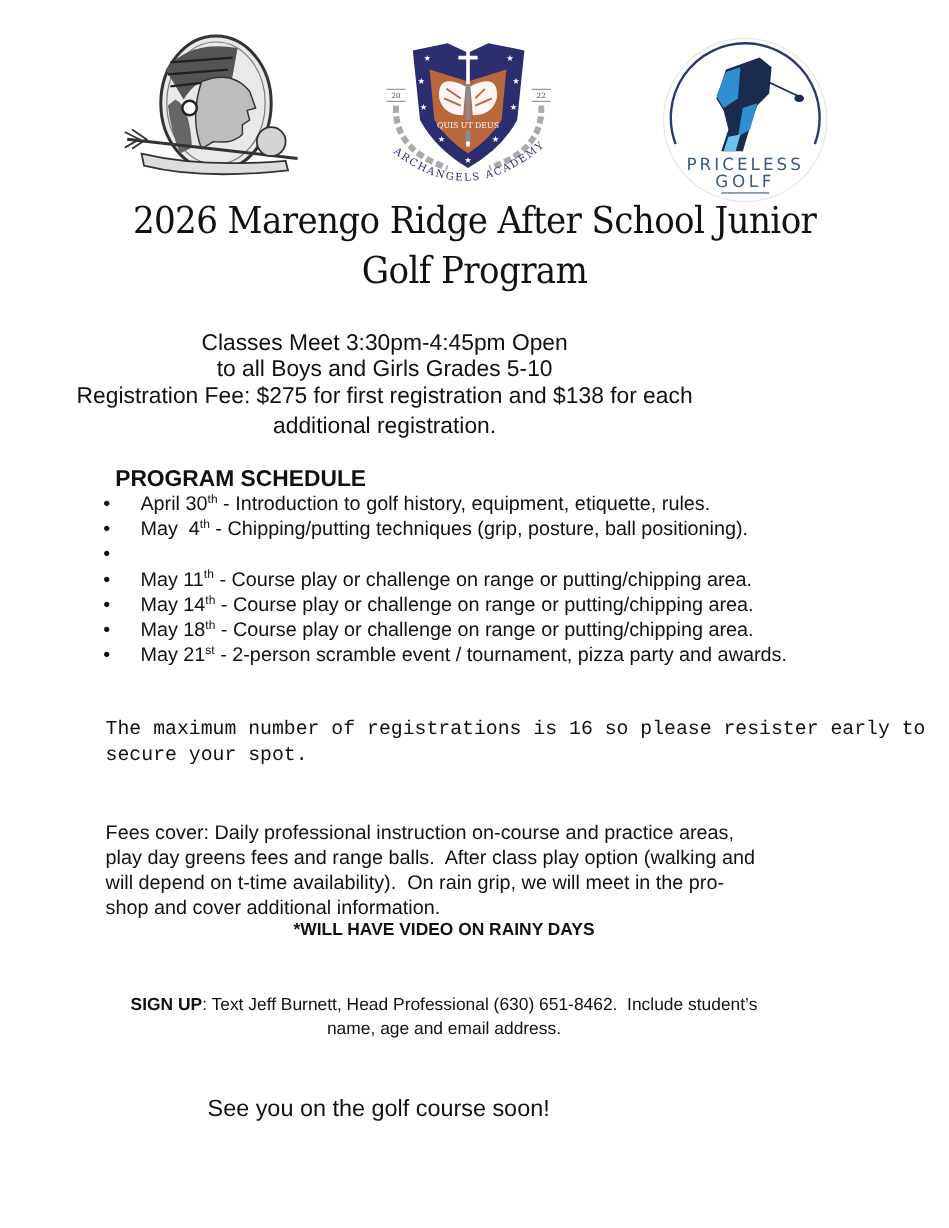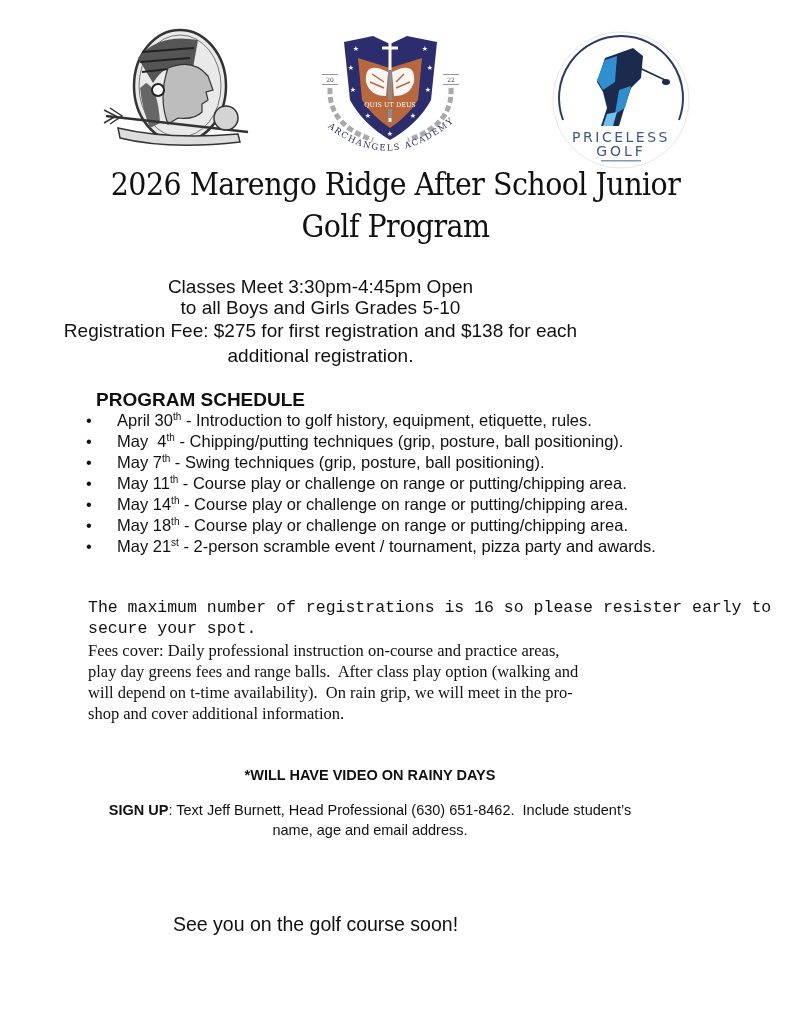--- a/index.html
+++ b/index.html
@@ -144,21 +144,20 @@
     <li>
         <span class="bullet">•</span>
         <span class="txt"><span>April 30</span><sup>th</sup><span> - Introduction to golf history, equipment, etiquette, rules.</span></span>
       </li>
     <li>
         <span class="bullet">•</span>
         <span class="txt" style="white-space:pre;"><span>May  4</span><sup>th</sup><span> - Chipping/putting techniques (grip, posture, ball positioning).</span></span>
       </li>
     <li>
         <span class="bullet">•</span>
-        <span class="txt"><span>May 7</span><sup>th</sup><span> - Swing techniques (grip, posture, ball positioning).</span></span>
       </li>
     <li>
         <span class="bullet">•</span>
         <span class="txt"><span>May 11</span><sup>th</sup><span> - Course play or challenge on range or putting/chipping area.</span></span>
       </li>
     <li>
         <span class="bullet">•</span>
         <span class="txt"><span>May 14</span><sup>th</sup><span> - Course play or challenge on range or putting/chipping area.</span></span>
       </li>
     <li>
@@ -169,29 +168,29 @@
         <span class="bullet">•</span>
         <span class="txt"><span>May 21</span><sup>st</sup><span> - 2-person scramble event / tournament, pizza party and awards.</span></span>
       </li>
   </ul>
 
   <div class="para" style="top:597px;font-family:Liberation Mono, monospace;">
     <span class="ln">The maximum number of registrations is 16 so please resister early to</span>
     <span class="ln">secure your spot.</span>
   </div>
 
-  <div class="para" style="top:640px;font-family:Liberation Serif, serif;">
+  <div class="para" style="top:684px;">
     <span class="ln" style="white-space:pre;">Fees cover: Daily professional instruction on-course and practice areas,</span>
     <span class="ln" style="white-space:pre;">play day greens fees and range balls.  After class play option (walking and</span>
     <span class="ln" style="white-space:pre;">will depend on t-time availability).  On rain grip, we will meet in the pro-</span>
     <span class="ln" style="white-space:pre;">shop and cover additional information.</span>
   </div>
 
   <div class="center-block bold" style="top:765px;">*WILL HAVE VIDEO ON RAINY DAYS</div>
 
   <div class="center-block" style="top:800px;">
-    <span class="ln" style="white-space:pre;"><span class="bold">SIGN UP</span><span>: Text Jeff Burnett, Head Professional (630) 651-8462.  Include student’s</span></span>
+    <span class="ln" style="white-space:pre;margin-top:28px;"><span class="bold">SIGN UP</span><span>: Text Jeff Burnett, Head Professional (630) 651-8462.  Include student’s</span></span>
     <span class="ln">name, age and email address.</span>
   </div>
 
 
   <div class="closing">See you on the golf course soon!</div>
 </div>
 
 </body></html>

